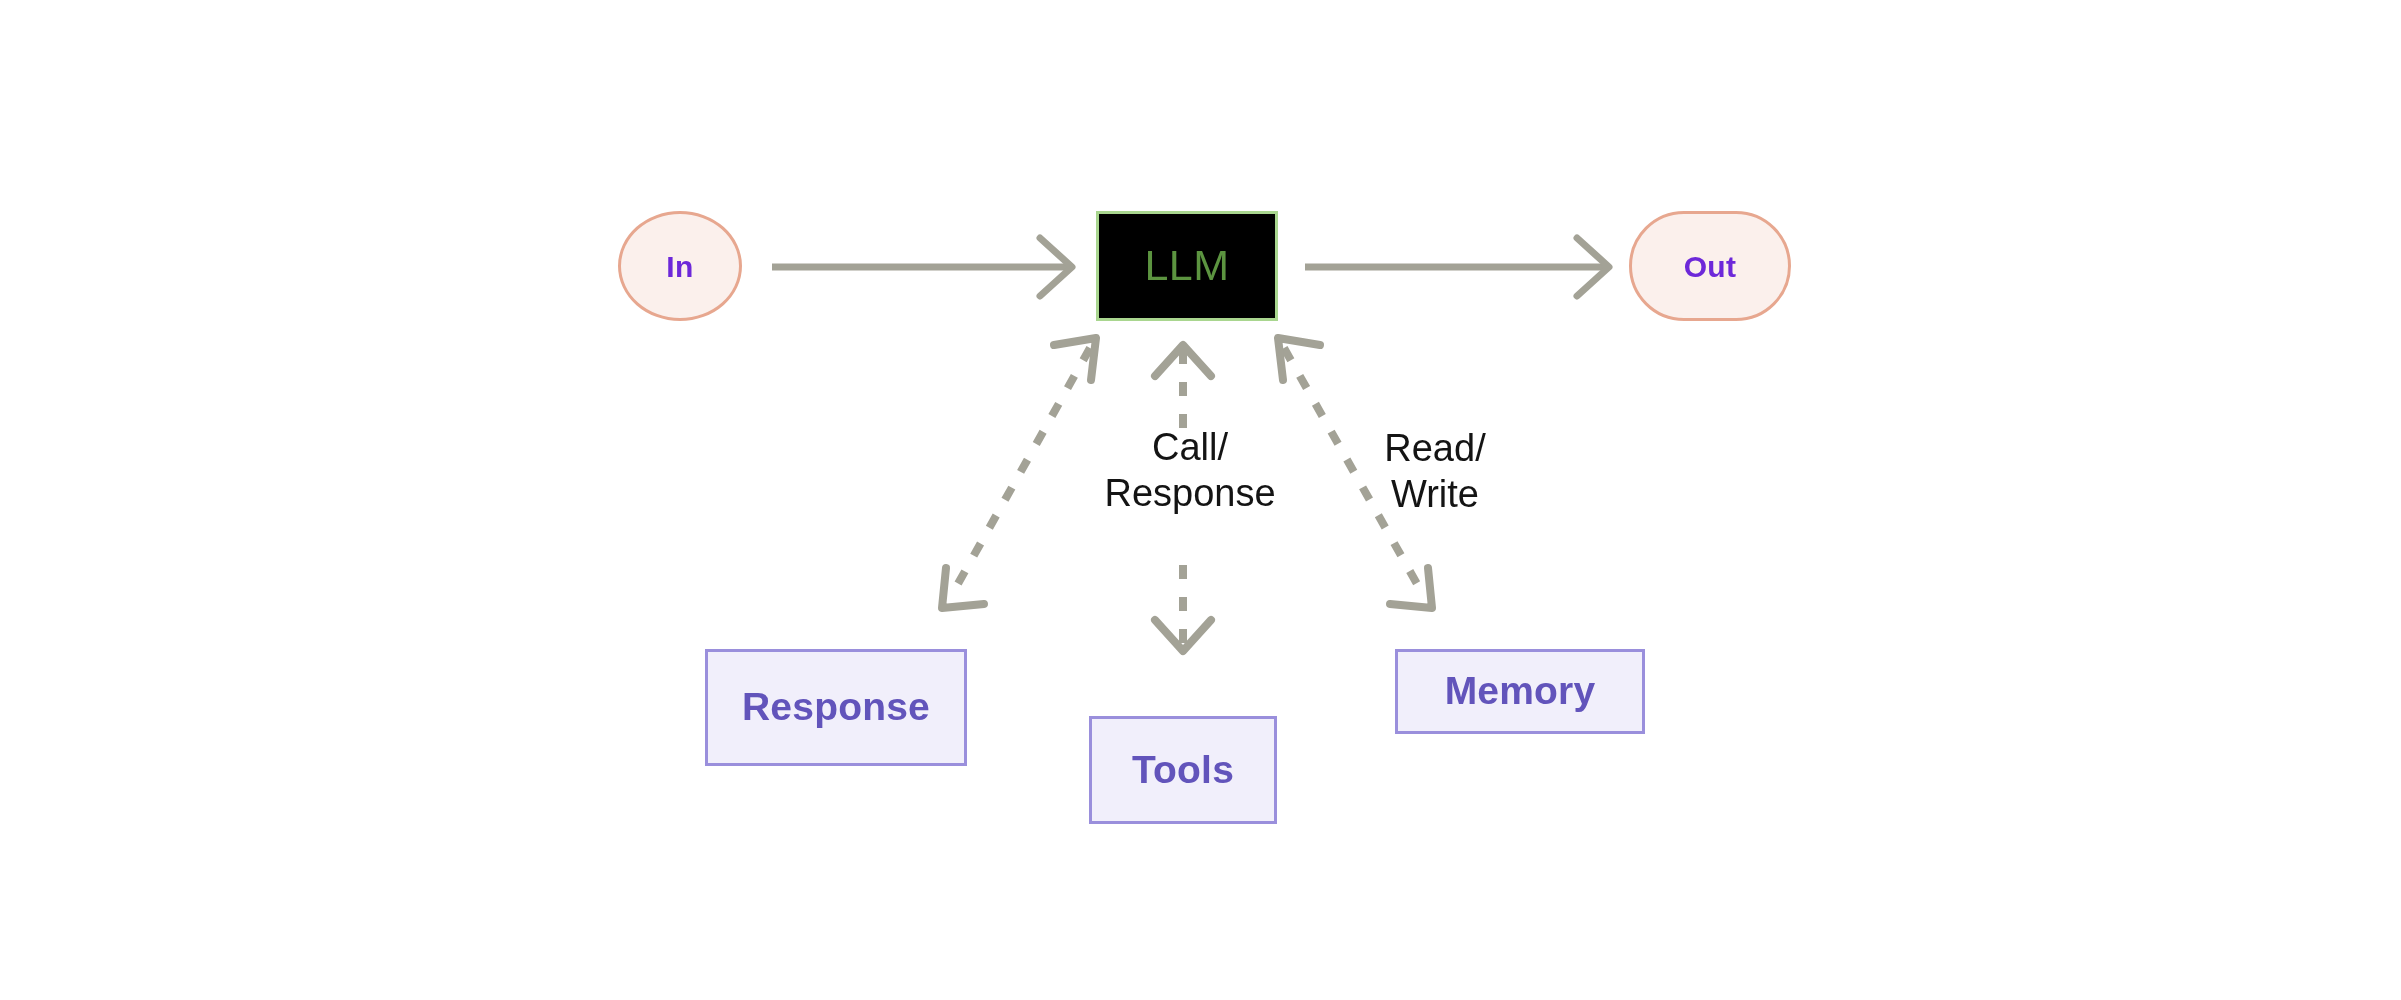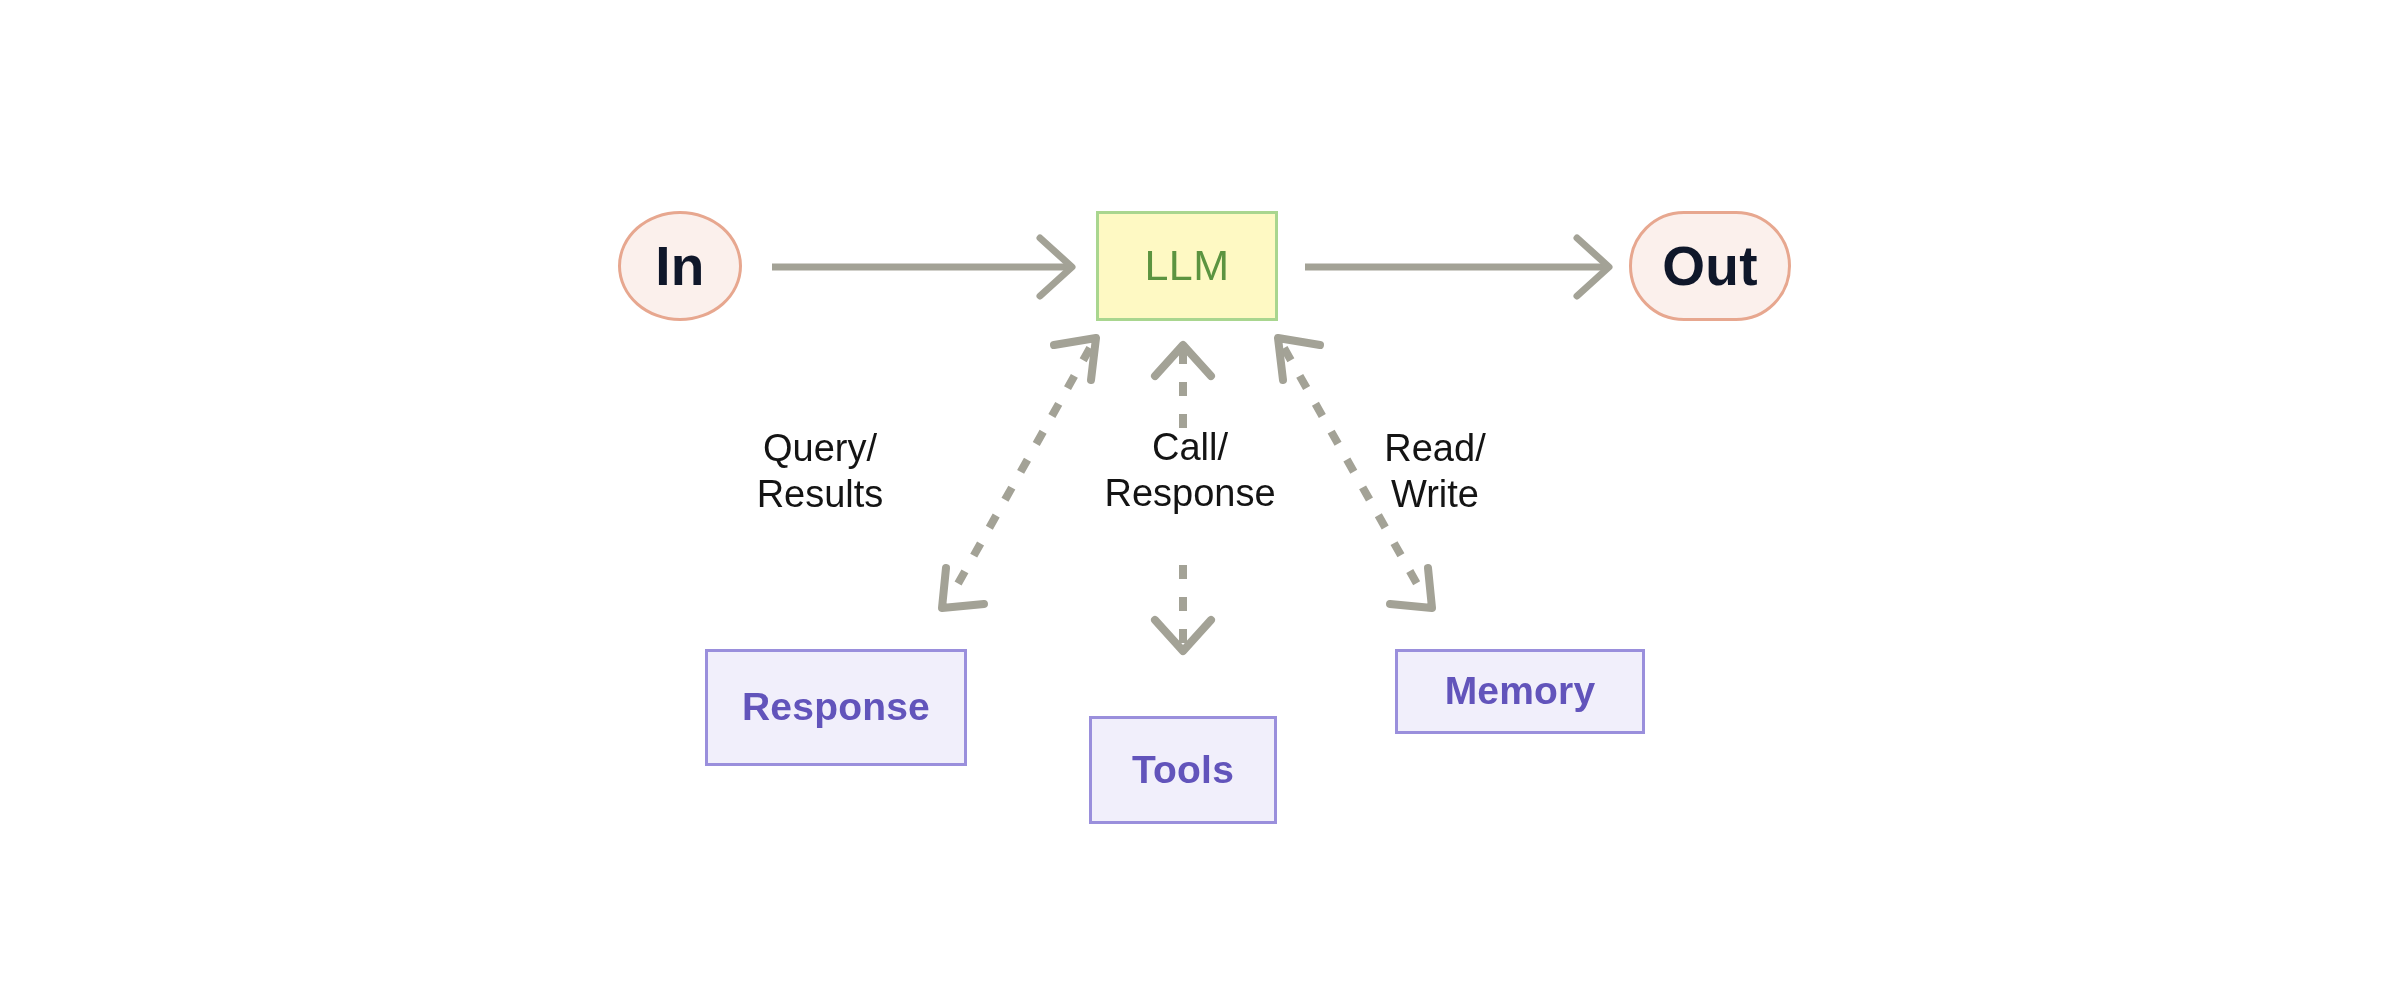--- a/index.html
+++ b/index.html
@@ -32,23 +32,23 @@
     align-items: center;
     justify-content: center;
     text-align: center;
     line-height: 1.1;
     white-space: nowrap;
   }
   
   .node-io {
     background: #fbf0ec;
     border: 3px solid #e7a78f;
-    color: #0f172a;
+    color: #6d28d9;
     font-weight: 700;
-    font-size: 55px;
+    font-size: 30px;
     letter-spacing: 0.3px;
   }
   .node-in {
     left: 618px;
     top: 211px;
     width: 124px;
     height: 110px;
     border-radius: 62px / 55px;
   }
   .node-out {
@@ -57,21 +57,21 @@
     width: 162px;
     height: 110px;
     border-radius: 60px;
   }
   
   .node-llm {
     left: 1096px;
     top: 211px;
     width: 182px;
     height: 110px;
-    background: #fef9c3;
+    background: #000000;
     border: 3px solid #a9d68f;
     color: #5c9440;
     font-weight: 400;
     font-size: 43px;
     letter-spacing: 0.5px;
   }
   
   .node-comp {
     background: #f1effb;
     border: 3px solid #9a8fdc;
@@ -179,22 +179,20 @@
   </div>
 
   <div class="node node-comp node-tools">
     <span>Tools</span>
   </div>
 
   <div class="node node-comp node-memory">
     <span>Memory</span>
   </div>
 
-  <div class="edge-label label-query">Query/
-Results</div>
 
   <div class="edge-label label-call">Call/
 Response</div>
 
   <div class="edge-label label-read">Read/
 Write</div>
 
 </div>
 
 </body></html>

